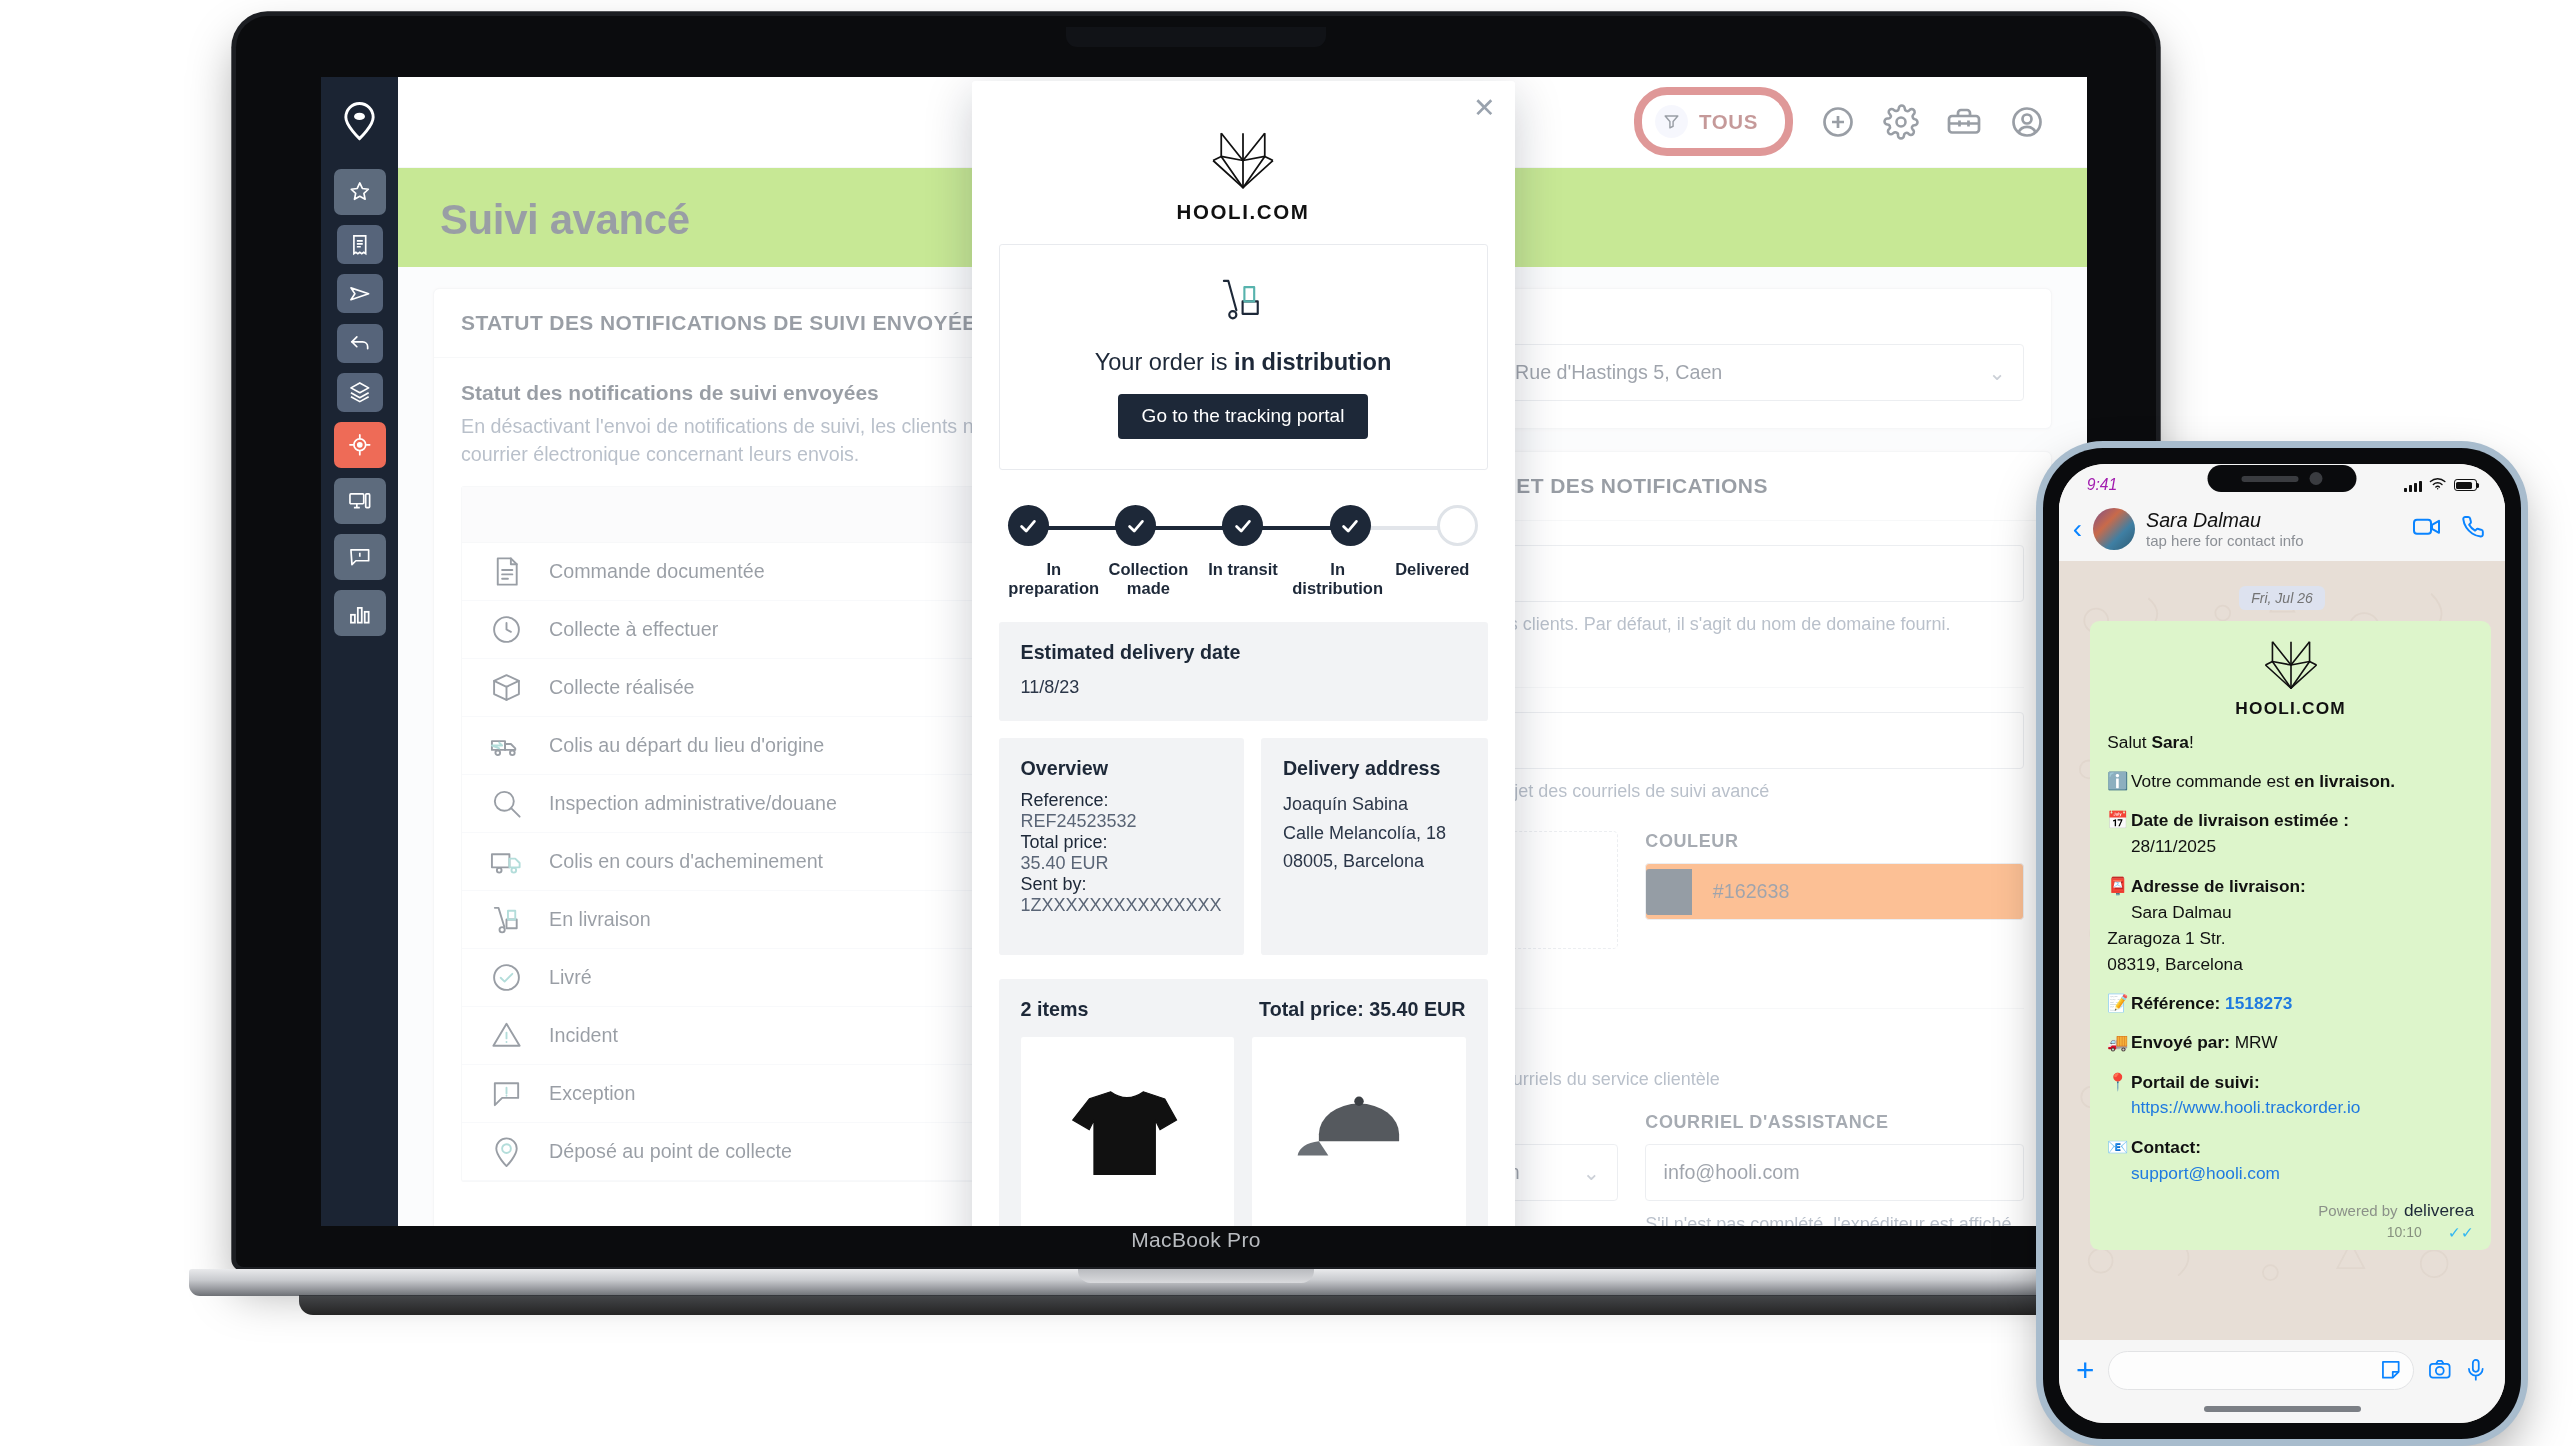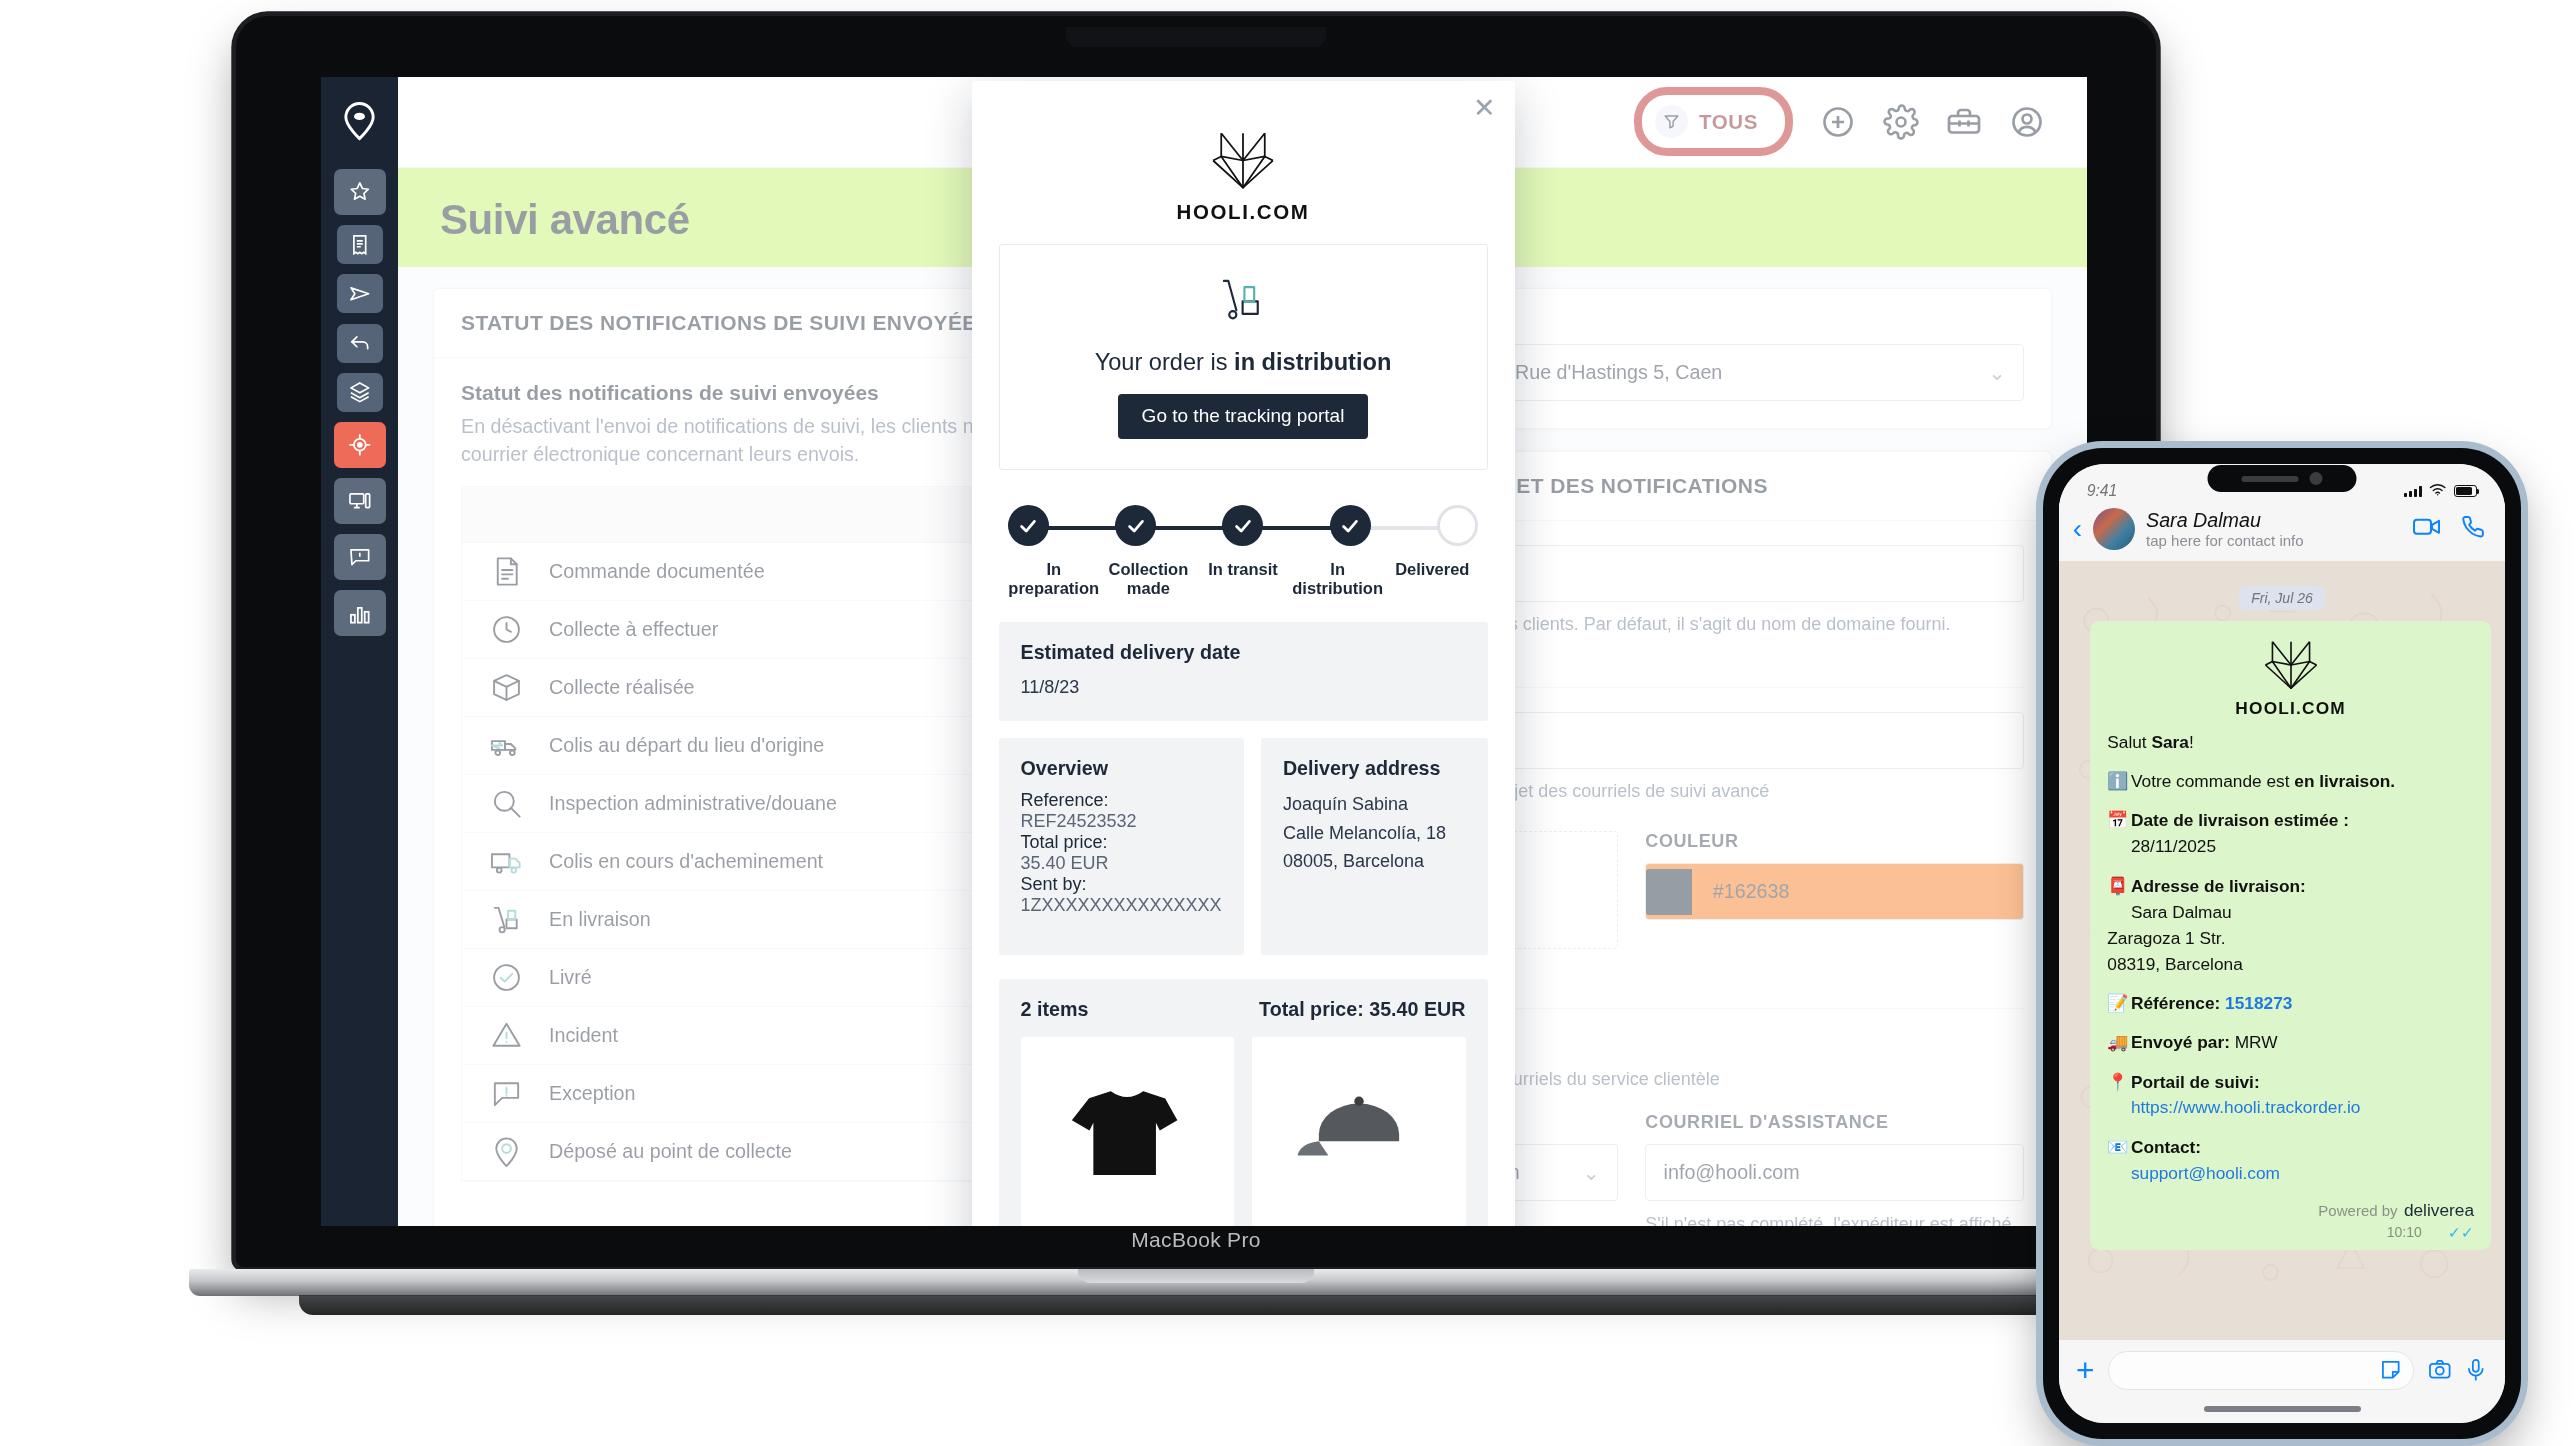--- a/index.html
+++ b/index.html
@@ -46,21 +46,21 @@
   .topbar { height:91px; background:#fff; display:flex; align-items:center;
      justify-content:flex-end; padding:0 42px; gap:27px; border-bottom:0.8px solid #eceef1; }
   .chip { display:inline-flex; align-items:center; gap:11px; border:8px solid #b91c1c;
      border-radius:33px; padding:10.2px 27px 10.2px 12.6px; color:#7f1d1d; font-size:20.5px;
      font-weight:600; letter-spacing:0.6px; }
   .chip .fdot { width:33px; height:33px; border-radius:50%; background:#eceefb;
      display:flex; align-items:center; justify-content:center; }
   .ticon { width:36px; height:36px; color:#1d2838; }
 
   .page { flex:1; overflow:hidden; background:#fff; display:flex; flex-direction:column; }
-  .page-head { padding:28px 42px 23.6px 42px; background:#bef264; }
+  .page-head { padding:28px 42px 23.6px 42px; background:#84cc16; }
   .page-title { font-size:42px; font-weight:700; color:#1d2838; letter-spacing:-0.4px; }
   .page-body { flex:1; background:#f7f8fa; padding:20.5px 35px; display:flex; gap:23.6px; }
 
   .card { background:#fff; border:0.8px solid #e8eaee; border-radius:6.3px;
      box-shadow:0 0.8px 2.4px rgba(20,30,50,.05); display:flex; flex-direction:column; }
   .card-hd { padding:22px 27px; font-size:21px; font-weight:700; color:#1d2838;
      letter-spacing:0.4px; border-bottom:0.8px solid #edeff2; }
   .card-bd { padding:23.6px 27px 0 27px; }
   .sec-title { font-size:21px; font-weight:700; color:#1d2838; margin-bottom:6.3px; }
   .sec-desc { font-size:19.7px; color:#64748b; line-height:1.45; }
@@ -143,22 +143,22 @@
      box-shadow:0 0 0 7px #a8bccd, 0 20.5px 47px rgba(0,0,0,.35); }
   .ph-screen { position:absolute; left:15.7px; top:15.7px; right:15.7px; bottom:15.7px;
      border-radius:46px; overflow:hidden; background:#e8e0d9; display:flex;
      flex-direction:column; }
   .ph-top { background:#f6f6f6; padding-top:7.9px; position:relative; }
   .ph-island { position:absolute; left:50%; transform:translateX(-50%); top:1.6px;
      width:149px; height:27px; background:#0a0b0d; border-radius:15.7px;
      display:flex; align-items:center; justify-content:center; gap:11px; z-index:5; }
   .ph-island .sp { width:57px; height:6.3px; background:#3a3c40; border-radius:3.9px; }
   .ph-island .cm { width:13.4px; height:13.4px; background:#3a3c40; border-radius:50%; }
-  .ph-status { display:flex; align-items:flex-end; justify-content:space-between;
-     padding:4.7px 28px 3.1px 28px; font-size:15.7px; color:#737373; font-style:italic; height:31.5px;}
+  .ph-status { display:flex; align-items:flex-start; justify-content:space-between;
+     padding:4.7px 28px 3.1px 28px; font-size:15.7px; color:#a21caf; font-style:italic; height:31.5px;}
   .ph-status .right { display:flex; align-items:center; gap:7px; font-style:normal; }
   .bars { display:flex; align-items:flex-end; gap:2px; height:12.6px; }
   .bars i { width:3.1px; background:#111; border-radius:0.8px; display:block; }
   .batt { width:23.6px; height:11.8px; border:1.6px solid #111; border-radius:3.1px; position:relative; }
   .batt::after{ content:""; position:absolute; right:-3.1px; top:3.1px; width:2px; height:4.7px;
      background:#111; border-radius:0 1.6px 1.6px 0; }
   .batt i { position:absolute; left:1.2px; top:1.2px; bottom:1.2px; width:75%; background:#111;
      border-radius:1.6px; display:block; }
   .ph-chat-hd { display:flex; align-items:center; gap:11px; padding:4.7px 17.3px 11px 14px;
      background:#f6f6f6; }

